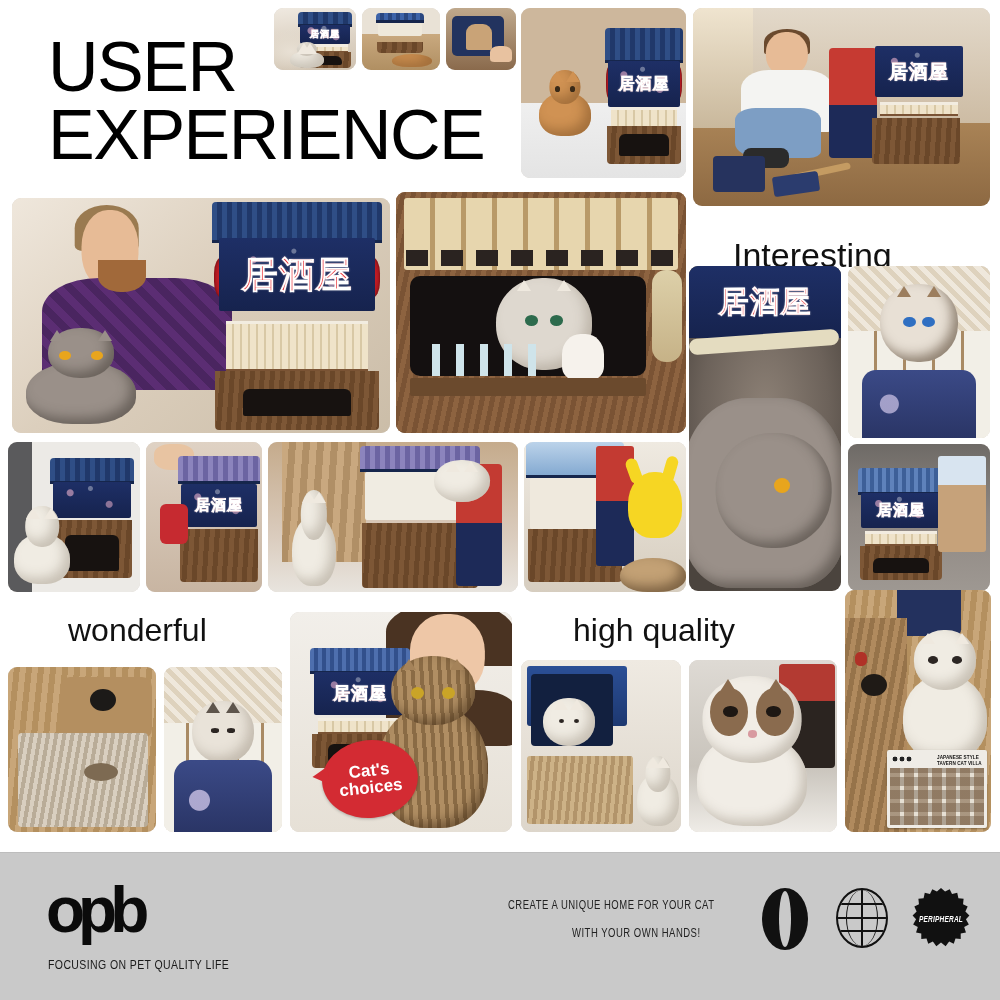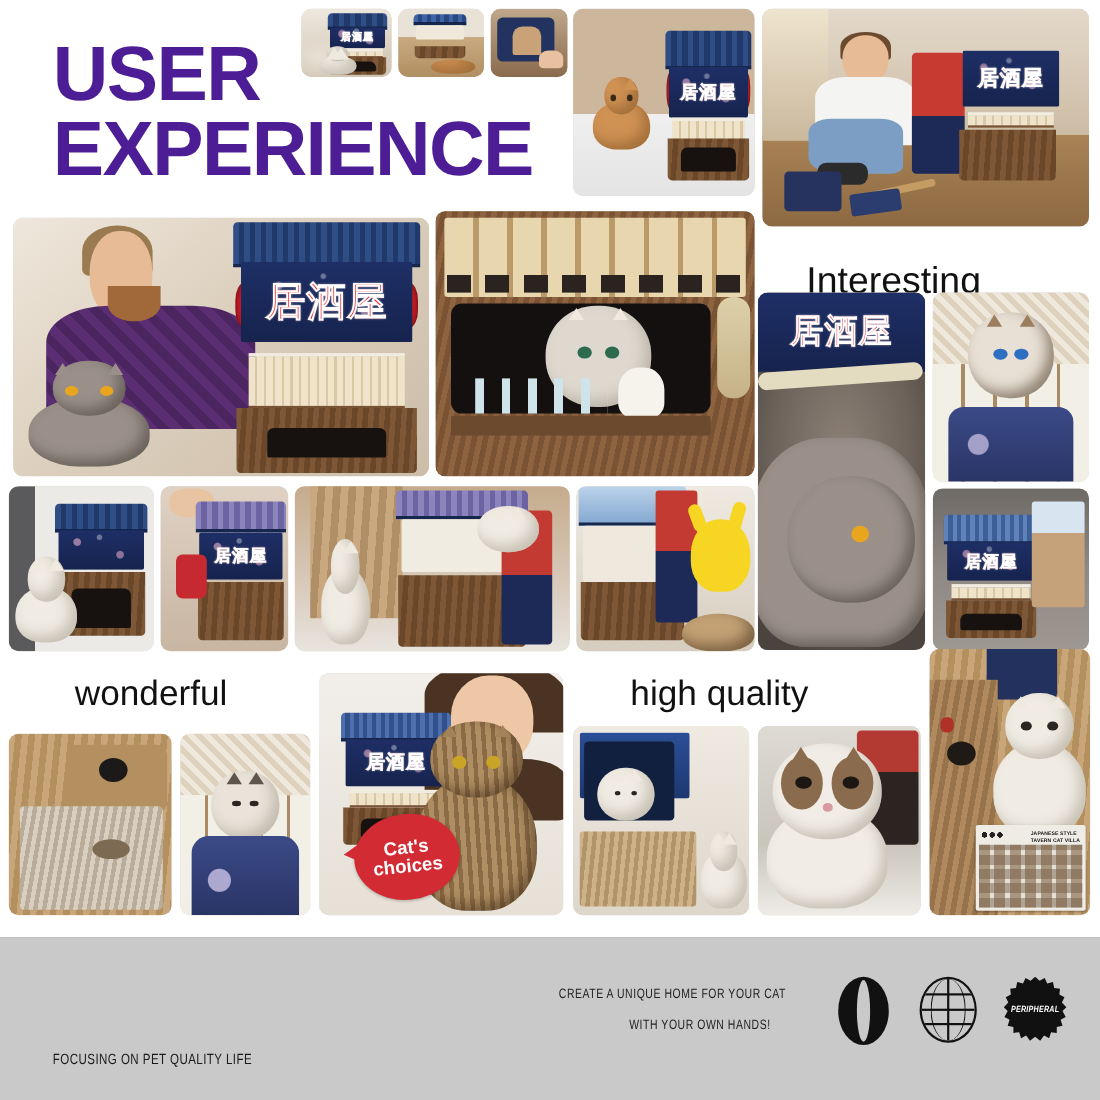--- a/index.html
+++ b/index.html
@@ -154,22 +154,22 @@
   
   .person { position: absolute; }
   .person .torso { position: absolute; left: 0; bottom: 0; width: 100%; height: 62%; border-radius: 30% 30% 6% 6%; }
   .person .head { position: absolute; left: 50%; transform: translateX(-50%); top: 0; width: 46%; height: 44%; border-radius: 46%; background: #e7bb96; }
   .person .hair { position: absolute; left: 50%; transform: translateX(-50%); top: -3%; width: 50%; height: 26%; border-radius: 50% 50% 12% 12%; background: #6b4a2e; }
 
   
   .title {
     position: absolute;
     font-family: "Liberation Sans", sans-serif;
-    font-weight: 700;
-    color: #4c1d95;
+    font-weight: 400;
+    color: #000000;
     letter-spacing: -1.5px;
     line-height: 0.97;
   }
   .caption {
     position: absolute;
     font-family: "Liberation Sans", sans-serif;
     font-weight: 400;
     color: #111111;
     white-space: nowrap;
   }
@@ -705,20 +705,21 @@
       <div class="eye r" style="top:20%; width:12%; height:6%"></div>
     </div>
     <div class="sticker-sheet" style="left:42px; top:160px; width:100px; height:78px;">
       <div class="ss-dots"></div>
       <div class="ss-title">JAPANESE STYLE TAVERN CAT VILLA</div>
       <div class="ss-grid"></div>
     </div>
   </div>
 
   <div id="footer">
+    <div id="logo-opb">opb</div>
     <div id="logo-tagline">FOCUSING ON PET QUALITY LIFE</div>
 
     <div class="footer-line" style="left:508px; top:44px;">CREATE A UNIQUE HOME FOR YOUR CAT</div>
     <div class="footer-line" style="left:572px; top:72px;">WITH YOUR OWN HANDS!</div>
 
     <div class="mark mark-eye"></div>
 
     <div class="mark mark-globe">
       <i class="mh1"></i>
       <i class="mh2"></i>

